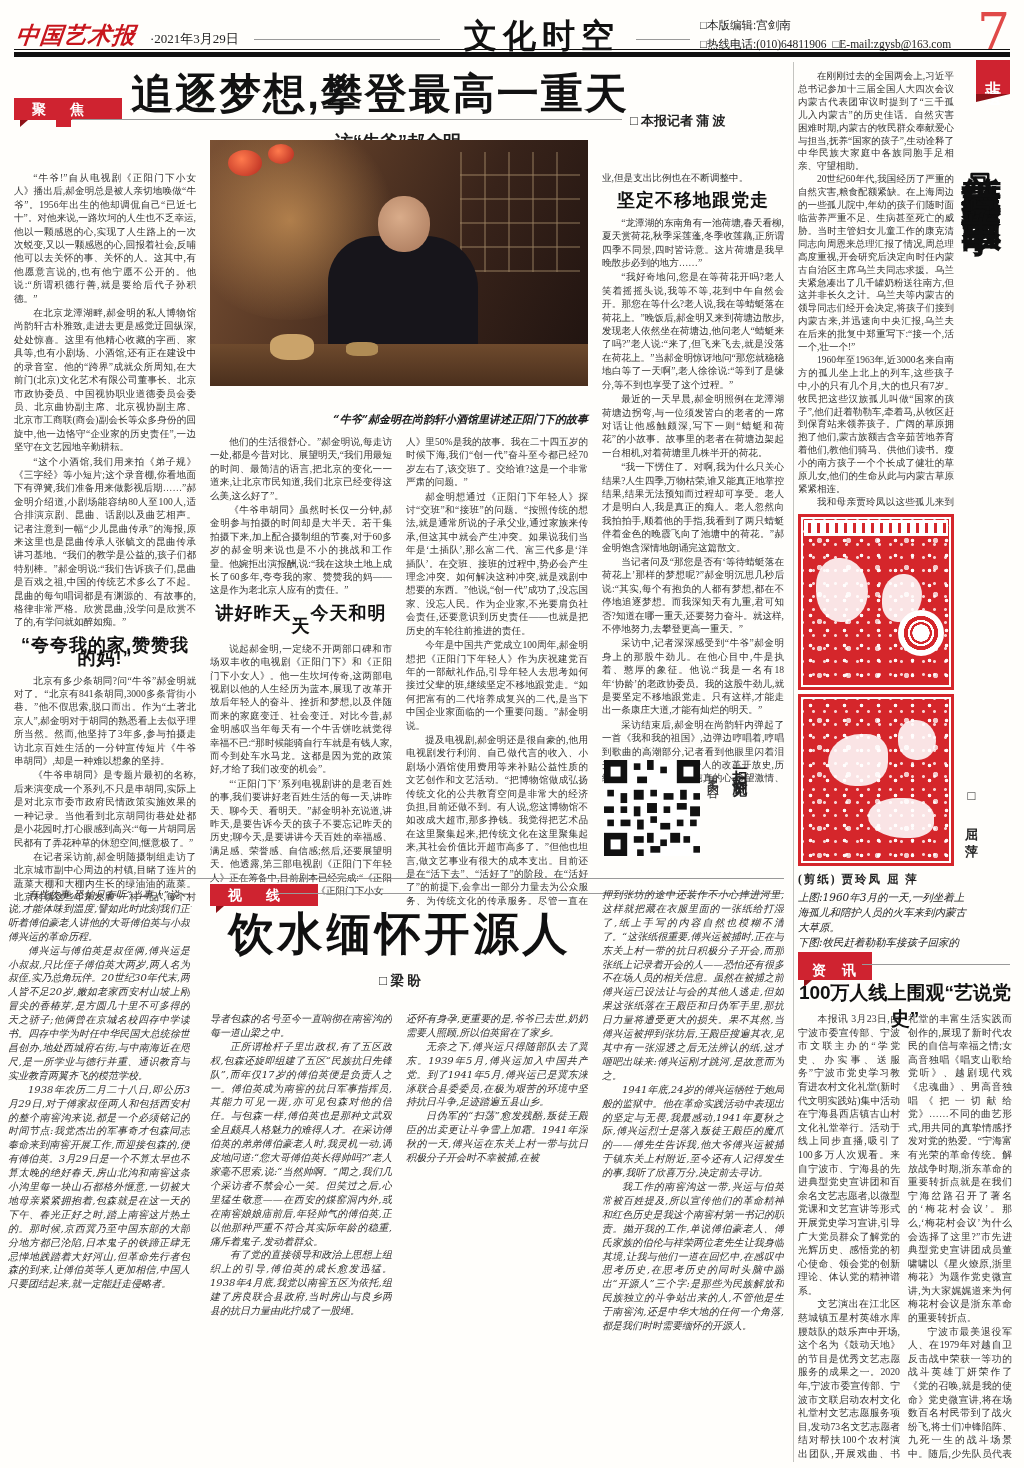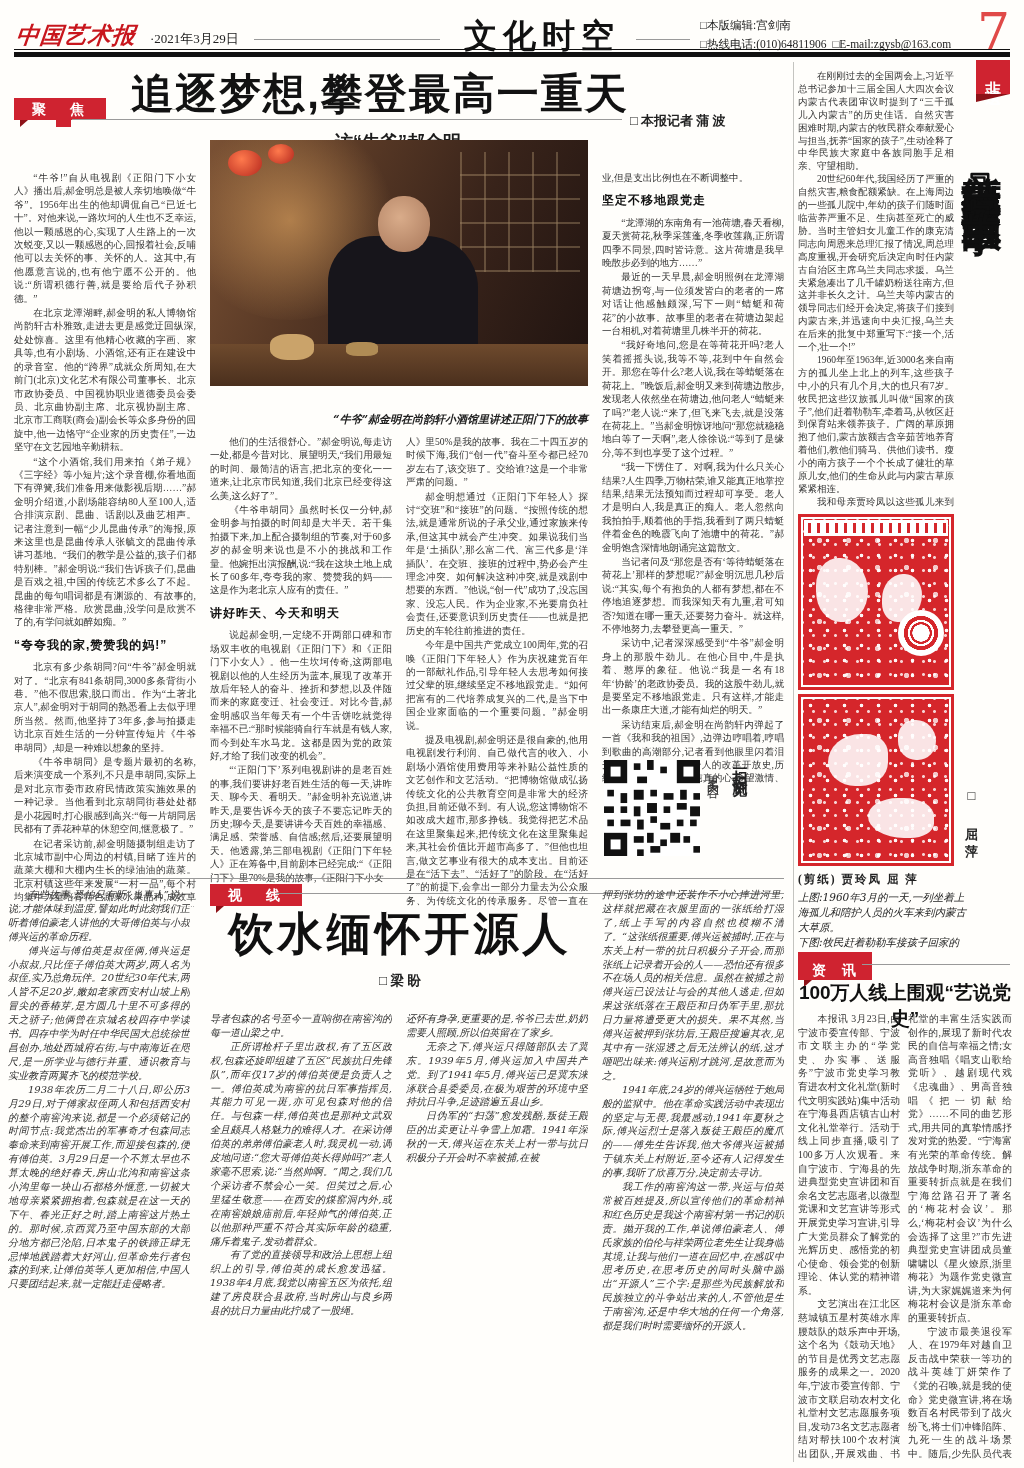--- a/index.html
+++ b/index.html
@@ -21,27 +21,27 @@
   .mast-page { position:absolute; right:14px; top:2px; font-family:"DejaVu Serif",serif;
     font-size:52px; color:#e04a48; font-weight:normal; }
   .mast-bar { position:absolute; left:14px; top:52px; width:996px; height:5px; background:#111; }
   .mast-bar::before { content:""; position:absolute; left:0; top:-3px; width:100%; height:1px; background:#111; }
 
   
   .vline { position:absolute; width:1px; background:#c4c4c0; }
   .hline { position:absolute; height:1px; background:#b5b5b0; }
   .label-box { position:absolute; background:#cf2330; color:#fff;
     font-family:"Liberation Sans",sans-serif; font-weight:bold; font-size:14px;
-    letter-spacing:10px; padding:3px 12px 3px 18px; line-height:16px; }
+    letter-spacing:10px; padding:3px 28px 3px 18px; line-height:16px; }
   .label-box::after { content:""; position:absolute; left:6px; bottom:-7px;
     border-left:8px solid #8e1218; border-bottom:7px solid transparent; }
   .col { position:absolute; overflow:hidden; text-align:justify; }
   .para { text-indent:2em; }
-  .subhead { font-family:"Liberation Sans",sans-serif; font-weight:900; 
-    font-size:12px; color:#111; margin:10px 0 8px; text-indent:0; letter-spacing:1px;}
+  .subhead { font-family:"Liberation Sans",sans-serif; font-weight:900; text-align:center;
+    font-size:18px; color:#111; margin:10px 0 8px; text-indent:0; letter-spacing:1px;}
 
   
   .focus-headline { position:absolute; left:60px; top:66px; width:640px; text-align:center;
     font-family:"Liberation Sans",sans-serif; font-weight:900; font-size:42px; letter-spacing:2px; color:#121212;}
   .focus-redsq { position:absolute; left:56px; top:112px; width:15px; height:15px; background:#cf2330; }
   .focus-rule { position:absolute; left:72px; top:119px; width:550px; height:1px; background:#9a9a9a; }
   .focus-byline { position:absolute; left:630px; top:112px; font-size:13px; color:#222; font-weight:bold;}
   .focus-subtitle { position:absolute; left:160px; top:130px; width:440px; text-align:center;
     font-family:"Liberation Sans",sans-serif; font-weight:bold; font-size:18px; color:#1c1c1c; }
   .main-body { font-size:9.6px; line-height:13.4px; color:#333;margin-top:31px; }
@@ -177,30 +177,30 @@
     <p class="para">他们的生活很舒心。”郝金明说,每走访一处,都是今昔对比、展望明天,“我们用最短的时间、最简洁的语言,把北京的变化一一道来,让北京市民知道,我们北京已经变得这么美,这么好了”。</p>
     <p class="para">《牛爷串胡同》虽然时长仅一分钟,郝金明参与拍摄的时间却是大半天。若干集拍摄下来,加上配合摄制组的节奏,对于60多岁的郝金明来说也是不小的挑战和工作量。他婉拒出演报酬,说:“我在这块土地上成长了60多年,夸夸我的家、赞赞我的妈——这是作为老北京人应有的责任。”</p>
     <h3 class="subhead">讲好昨天、今天和明天</h3>
     <p class="para">说起郝金明,一定绕不开两部口碑和市场双丰收的电视剧《正阳门下》和《正阳门下小女人》。他一生坎坷传奇,这两部电视剧以他的人生经历为蓝本,展现了改革开放后年轻人的奋斗、挫折和梦想,以及伴随而来的家庭变迁、社会变迁。对比今昔,郝金明感叹当年每天有一个牛舌饼吃就觉得幸福不已:“那时候能骑自行车就是有钱人家,而今到处车水马龙。这都是因为党的政策好,才给了我们改变的机会”。</p>
     <p class="para">“‘正阳门下’系列电视剧讲的是老百姓的事,我们要讲好老百姓生活的每一天,讲昨天、聊今天、看明天。”郝金明补充说道,讲昨天,是要告诉今天的孩子不要忘记昨天的历史;聊今天,是要讲讲今天百姓的幸福感、满足感、荣誉感、自信感;然后,还要展望明天。他透露,第三部电视剧《正阳门下年轻人》正在筹备中,目前剧本已经完成:“《正阳门下》里70%是我的故事,《正阳门下小女</p>
   </div>
 
   <div class="col main-body" style="left:406px; top:404px; width:182px; height:472px;">
     <p class="para" style="text-indent:0;">人》里50%是我的故事。我在二十四五岁的时候下海,我们“创一代”奋斗至今都已经70岁左右了,该交班了。交给谁?这是一个非常严肃的问题。”</p>
     <p class="para">郝金明想通过《正阳门下年轻人》探讨“交班”和“接班”的问题。“按照传统的想法,就是通常所说的子承父业,通过家族来传承,但这其中就会产生冲突。如果说我们当年是‘土插队’,那么富二代、富三代多是‘洋插队’。在交班、接班的过程中,势必会产生理念冲突。如何解决这种冲突,就是戏剧中想要的东西。”他说,“创一代”成功了,没忘国家、没忘人民。作为企业家,不光要肩负社会责任,还要意识到历史责任——也就是把历史的车轮往前推进的责任。</p>
-    <p class="para">今年是中国共产党成立100周年,党的召唤《正阳门下年轻人》作为庆祝建党百年的一部献礼作品,引导年轻人去思考如何接过父辈的班,继续坚定不移地跟党走。“如何把富有的二代培养成复兴的二代,是当下中国企业家面临的一个重要问题。”郝金明说。</p>
+    <p class="para">今年是中国共产党成立100周年,郝金明想把《正阳门下年轻人》作为庆祝建党百年的一部献礼作品,引导年轻人去思考如何接过父辈的班,继续坚定不移地跟党走。“如何把富有的二代培养成复兴的二代,是当下中国企业家面临的一个重要问题。”郝金明说。</p>
     <p class="para">提及电视剧,郝金明还是很自豪的,他用电视剧发行利润、自己做代言的收入、小剧场小酒馆使用费用等来补贴公益性质的文艺创作和文艺活动。“把博物馆做成弘扬传统文化的公共教育空间是非常大的经济负担,目前还做不到。有人说,您这博物馆不如改成大超市,那多挣钱。我觉得把艺术品在这里聚集起来,把传统文化在这里聚集起来,其社会价值比开超市高多了。”但他也坦言,做文艺事业有很大的成本支出。目前还是在“活下去”、“活好了”的阶段。在“活好了”的前提下,会拿出一部分力量去为公众服务、为传统文化的传承服务。尽管一直在做公益文化事</p>
   </div>
 
   <div class="col main-body" style="left:602px; top:140px; width:182px; height:612px;">
     <p class="para" style="text-indent:0;">业,但是支出比例也在不断调整中。</p>
     <h3 class="subhead">坚定不移地跟党走</h3>
     <p class="para">“龙潭湖的东南角有一池荷塘,春天看柳,夏天赏荷花,秋季采莲蓬,冬季收莲藕,正所谓四季不同景,四时皆诗意。这片荷塘是我早晚散步必到的地方……”</p>
+    <p class="para">“我好奇地问,您是在等荷花开吗?老人笑着摇摇头说,我等不等,花到中午自然会开。那您在等什么?老人说,我在等蜻蜓落在荷花上。”晚饭后,郝金明又来到荷塘边散步,发现老人依然坐在荷塘边,他问老人“蜻蜓来了吗?”老人说:“来了,但飞来飞去,就是没落在荷花上。”当郝金明惊讶地问“那您就稳稳地白等了一天啊”,老人徐徐说:“等到了是缘分,等不到也享受了这个过程。”</p>
     <p class="para">最近的一天早晨,郝金明照例在龙潭湖荷塘边拐弯,与一位须发皆白的老者的一席对话让他感触颇深,写下一则“蜻蜓和荷花”的小故事。故事里的老者在荷塘边架起一台相机,对着荷塘里几株半开的荷花。</p>
-    <p class="para">“我好奇地问,您是在等荷花开吗?老人笑着摇摇头说,我等不等,花到中午自然会开。那您在等什么?老人说,我在等蜻蜓落在荷花上。”晚饭后,郝金明又来到荷塘边散步,发现老人依然坐在荷塘边,他问老人“蜻蜓来了吗?”老人说:“来了,但飞来飞去,就是没落在荷花上。”当郝金明惊讶地问“那您就稳稳地白等了一天啊”,老人徐徐说:“等到了是缘分,等不到也享受了这个过程。”</p>
     <p class="para">“我一下愣住了。对啊,我为什么只关心结果?人生四季,万物枯荣,谁又能真正地掌控结果,结果无法预知而过程却可享受。老人才是明白人,我是真正的痴人。老人忽然向我拍拍手,顺着他的手指,我看到了两只蜻蜓伴着金色的晚霞飞向了池塘中的荷花。”郝金明饱含深情地朗诵完这篇散文。</p>
     <p class="para">当记者问及“那您是否有‘等待蜻蜓落在荷花上’那样的梦想呢?”郝金明沉思几秒后说:“其实,每个有抱负的人都有梦想,都在不停地追逐梦想。而我深知天有九重,君可知否?知道在哪一重天,还要努力奋斗。就这样,不停地努力,去攀登更高一重天。”</p>
     <p class="para">采访中,记者深深感受到“牛爷”郝金明身上的那股牛劲儿。在他心目中,牛是执着、憨厚的象征。他说:“我是一名有18年‘协龄’的老政协委员。我的这股牛劲儿,就是要坚定不移地跟党走。只有这样,才能走出一条康庄大道,才能有灿烂的明天。”</p>
     <p class="para">采访结束后,郝金明在尚韵轩内弹起了一首《我和我的祖国》,边弹边哼唱着,哼唱到歌曲的高潮部分,记者看到他眼里闪着泪光。他的人生就是一个人的改革开放史,历经沧桑,仍然葆有一颗纯真的心,希望激情、理想、爱党爱国的信念在年轻一代的接班人中得到传承。</p>
   </div>
 
   <div class="qr-wrap">
     <svg class="qr-svg" width="96" height="96" viewBox="0 0 29 29">
       <rect width="29" height="29" fill="#fff"></rect>
       <g fill="#111">

